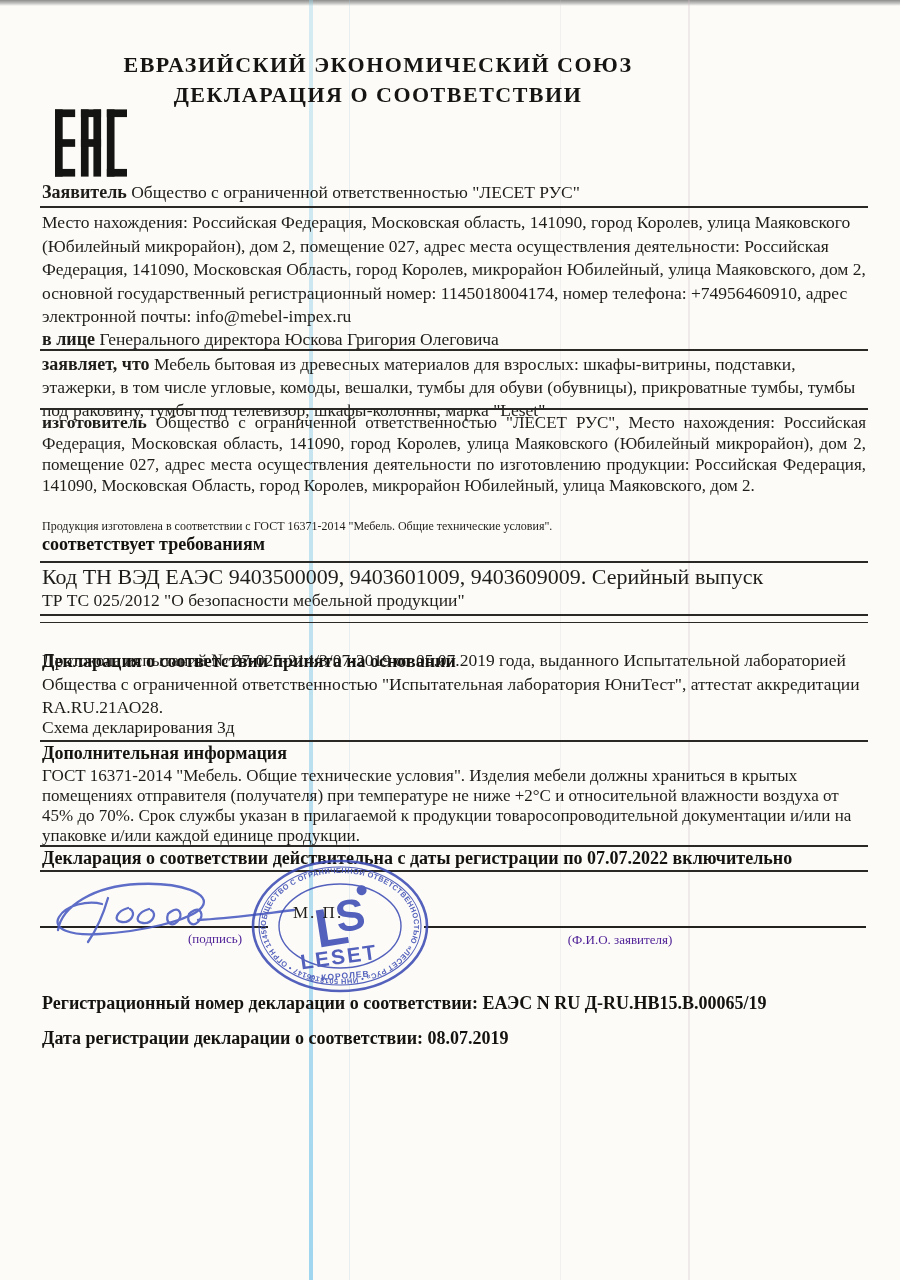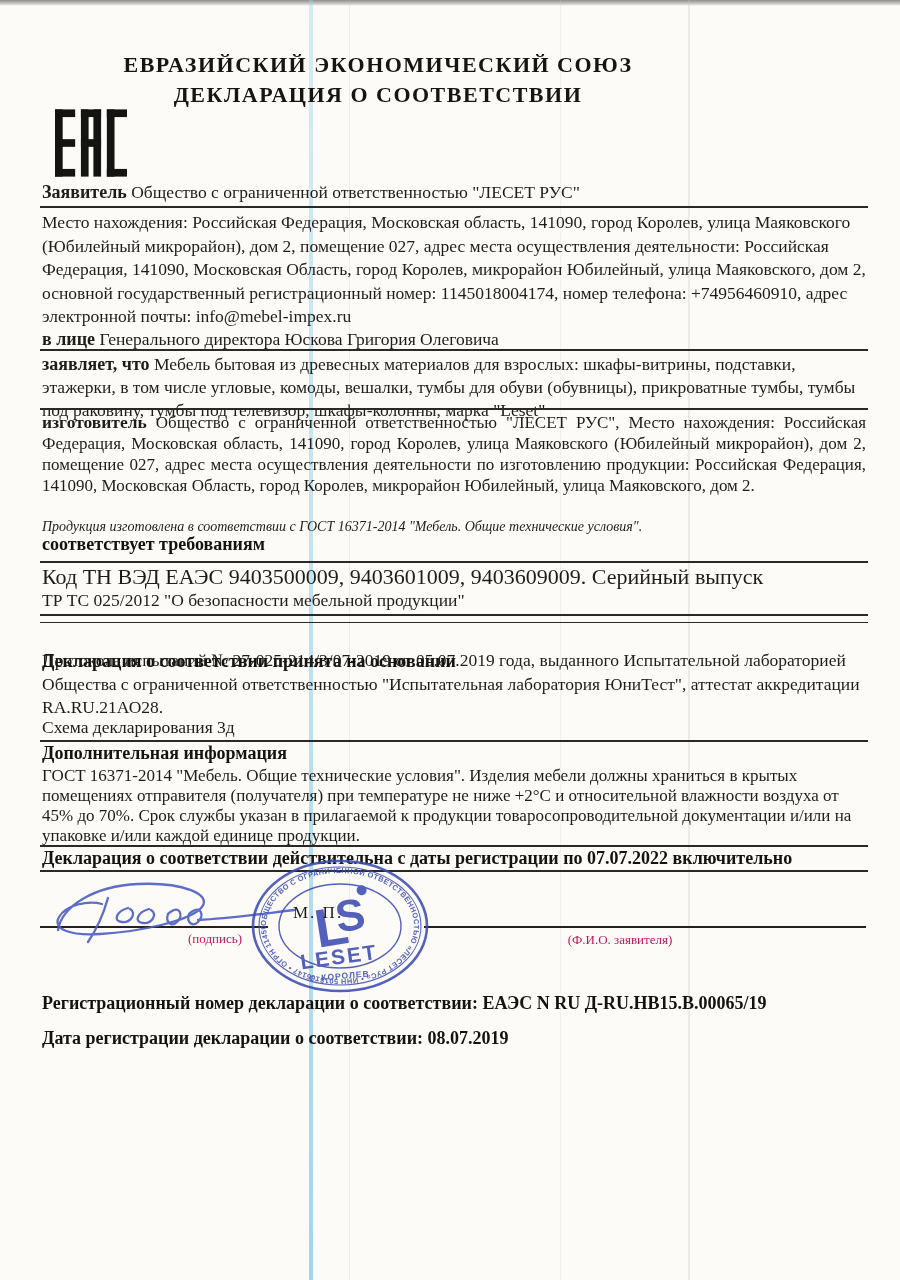--- a/index.html
+++ b/index.html
@@ -20,21 +20,21 @@
 
   .abs{position:absolute;}
   .ttl{width:756px;text-align:center;font-weight:bold;font-size:22px;
        letter-spacing:1.5px;color:#161513;}
   .rule{position:absolute;left:40px;width:828px;height:2px;background:#2a2925;}
   .body-txt{left:42px;width:824px;font-size:17.5px;line-height:23.5px;text-align:left;}
   .tight{line-height:21px;}
   .just{text-align:justify;}
   .lead-b{font-weight:bold;font-size:18px;margin-top:32px;}
   .h-row{left:42px;width:824px;font-size:18px;font-weight:bold;color:#14130f;}
-  .cap{font-size:13px;color:#be185d;}
+  .cap{font-size:13px;color:#4c1d95;}
   .sigline{position:absolute;height:2px;background:#23221f;top:926px;}
   .stamp-wrap{left:250px;top:858px;width:180px;height:136px;z-index:5;opacity:.88;}
   .sign-wrap{left:42px;top:874px;width:260px;height:80px;z-index:4;opacity:.9;}
   .eac{left:55px;top:109px;}
 </style>
 </head>
 <body>
 
 <div class="page">
 
@@ -67,21 +67,21 @@
   <div class="rule" style="top:206px;"></div>
 
   <div class="abs body-txt" style="top:211px;">Место нахождения: Российская Федерация, Московская область, 141090, город Королев, улица Маяковского (Юбилейный микрорайон), дом 2, помещение 027, адрес места осуществления деятельности: Российская Федерация, 141090, Московская Область, город Королев, микрорайон Юбилейный, улица Маяковского, дом 2, основной государственный регистрационный номер: 1145018004174, номер телефона: +74956460910, адрес электронной почты: info@mebel-impex.ru</div>
   <div class="abs body-txt" style="top:328px;"><span class="lead-b">в лице</span> <span>Генерального директора Юскова Григория Олеговича</span></div>
   <div class="rule" style="top:349px;"></div>
 
   <div class="abs body-txt" style="top:353px;line-height:23px;"><span class="lead-b">заявляет, что</span> <span>Мебель бытовая из древесных материалов для взрослых: шкафы-витрины, подставки, этажерки, в том числе угловые, комоды, вешалки, тумбы для обуви (обувницы), прикроватные тумбы, тумбы под раковину, тумбы под телевизор, шкафы-колонны, марка "Leset"</span></div>
   <div class="rule" style="top:408px;"></div>
 
   <div class="abs body-txt tight just" style="top:412px;font-size:17px;"><span class="lead-b" style="font-size:17.5px;">изготовитель</span> <span>Общество с ограниченной ответственностью "ЛЕСЕТ РУС", Место нахождения: Российская Федерация, Московская область, 141090, город Королев, улица Маяковского (Юбилейный микрорайон), дом 2, помещение 027, адрес места осуществления деятельности по изготовлению продукции: Российская Федерация, 141090, Московская Область, город Королев, микрорайон Юбилейный, улица Маяковского, дом 2.</span></div>
-  <div class="abs body-txt tight" style="top:516px;font-size:14px;font-style:italic;">Продукция изготовлена в соответствии с ГОСТ 16371-2014 "Мебель. Общие технические условия".</div>
+  <div class="abs body-txt tight" style="top:516px;font-size:12px;">Продукция изготовлена в соответствии с ГОСТ 16371-2014 "Мебель. Общие технические условия".</div>
   <div class="abs body-txt tight" style="top:566px;font-size:22px;">Код ТН ВЭД ЕАЭС 9403500009, 9403601009, 9403609009. Серийный выпуск</div>
   <div class="rule" style="top:561px;"></div>
 
   <div class="abs h-row" style="top:534px;">соответствует требованиям</div>
   <div class="abs body-txt" style="top:589px;">ТР ТС 025/2012 "О безопасности мебельной продукции"</div>
   <div class="rule" style="top:614px;"></div>
   <div class="rule" style="top:622px;height:1px;"></div>
 
   <div class="abs h-row" style="top:651px;">Декларация о соответствии принята на основании</div>
   <div class="abs body-txt" style="top:649px;">Протокола испытаний № 27-025-214/3/07-2019 от 05.07.2019 года, выданного Испытательной лабораторией Общества с ограниченной ответственностью "Испытательная лаборатория ЮниТест", аттестат аккредитации RA.RU.21АО28.</div>

